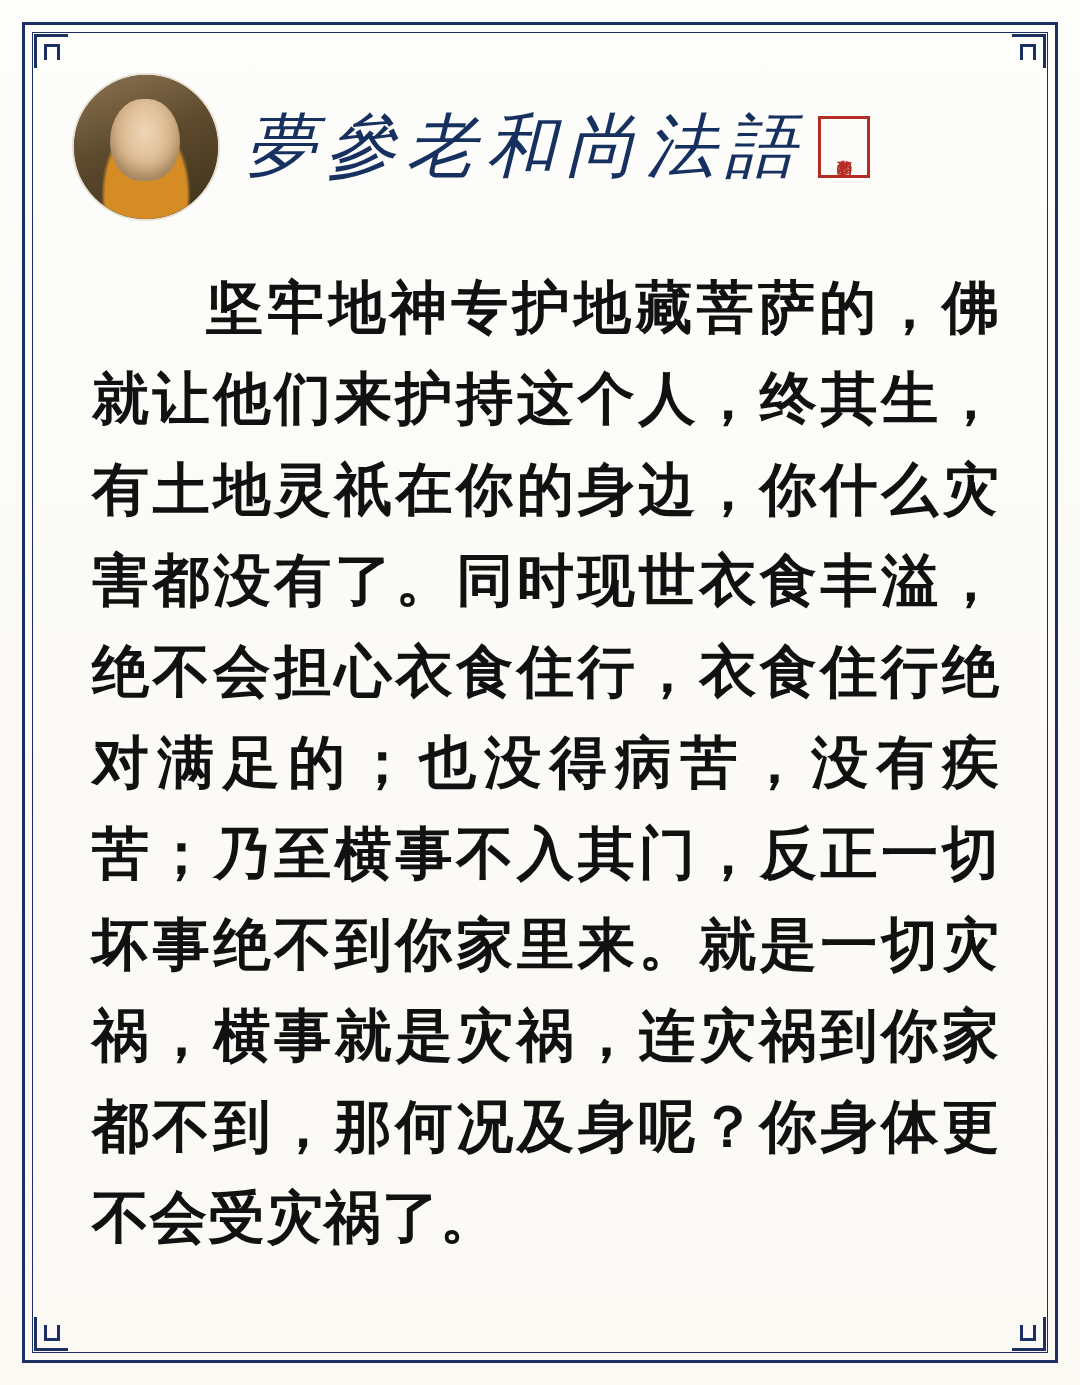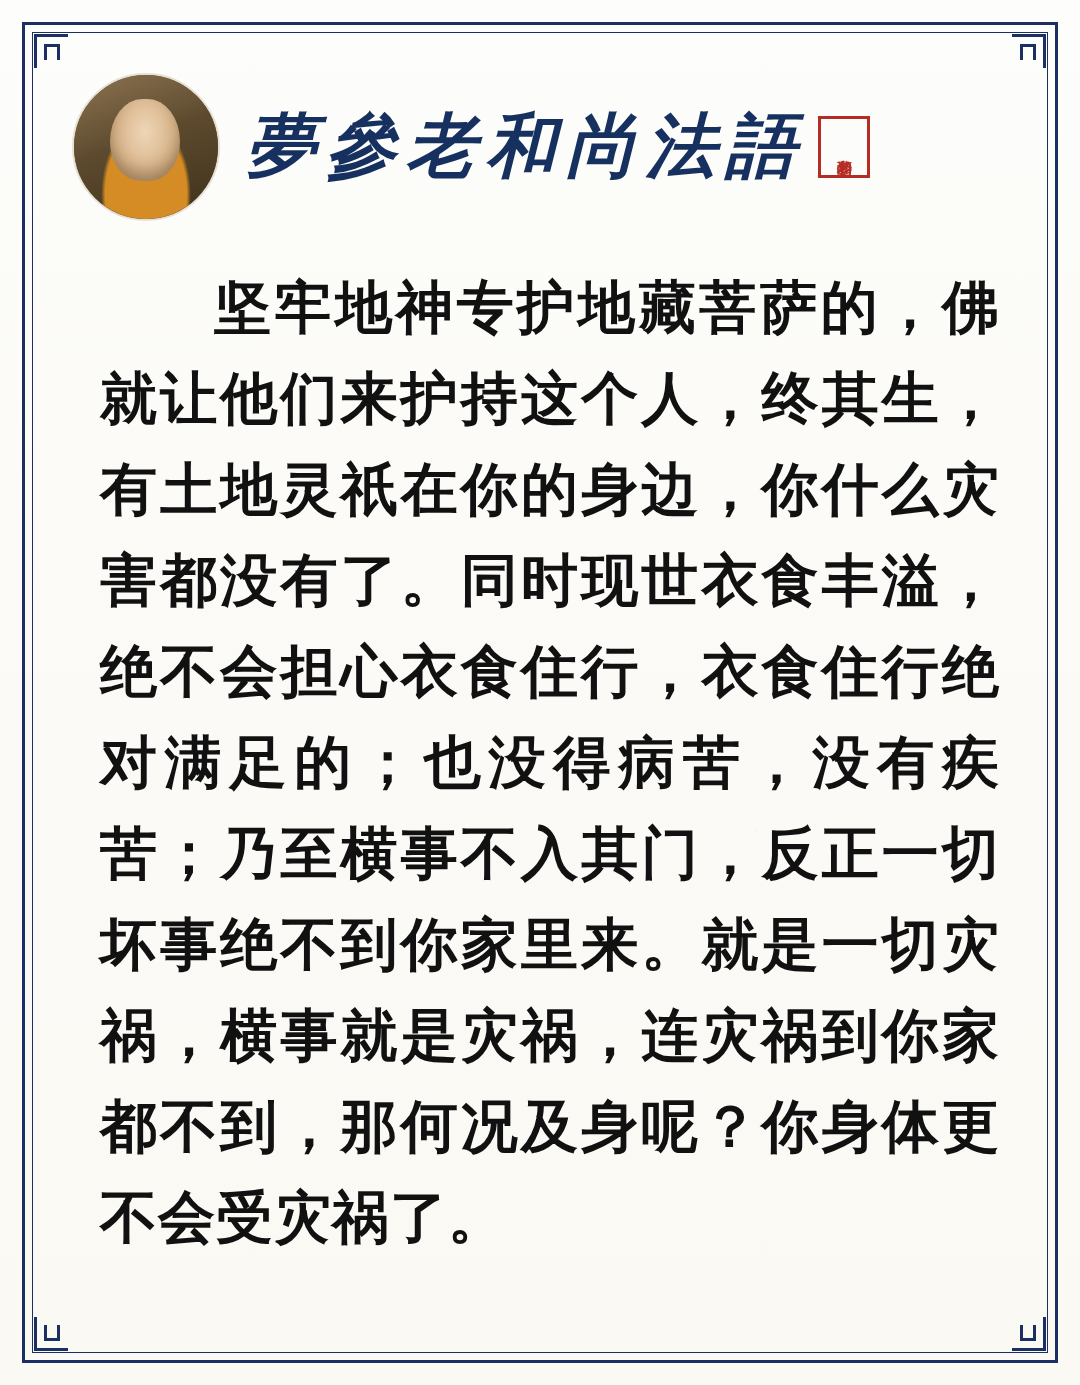--- a/index.html
+++ b/index.html
@@ -109,21 +109,21 @@
     margin-left: 26px;
     display: flex;
     align-items: center;
     flex: 1 1 auto;
   }
   .title {
     font-family: "Liberation Serif", "DejaVu Serif", serif;
     font-size: 70px;
     letter-spacing: 10px;
     color: #16305f;
-    font-weight: 700;
+    font-weight: 400;
     font-style: italic;
     white-space: nowrap;
   }
   .seal {
     margin-left: 12px;
     width: 52px;
     height: 62px;
     border: 3px solid #b52c24;
     color: #b52c24;
     font-size: 16px;
@@ -136,21 +136,21 @@
     text-align: center;
     writing-mode: vertical-rl;
     box-sizing: border-box;
     padding: 2px;
     flex: 0 0 auto;
   }
 
   
   .body-text {
     position: absolute;
-    left: 100px;
+    left: 92px;
     right: 80px;
     top: 262px;
     font-family: "Liberation Serif", "DejaVu Serif", serif;
     font-size: 57px;
     line-height: 91px;
     color: #111111;
     text-align: justify;
     text-indent: 114px;
     letter-spacing: 1px;
     font-weight: 600;

